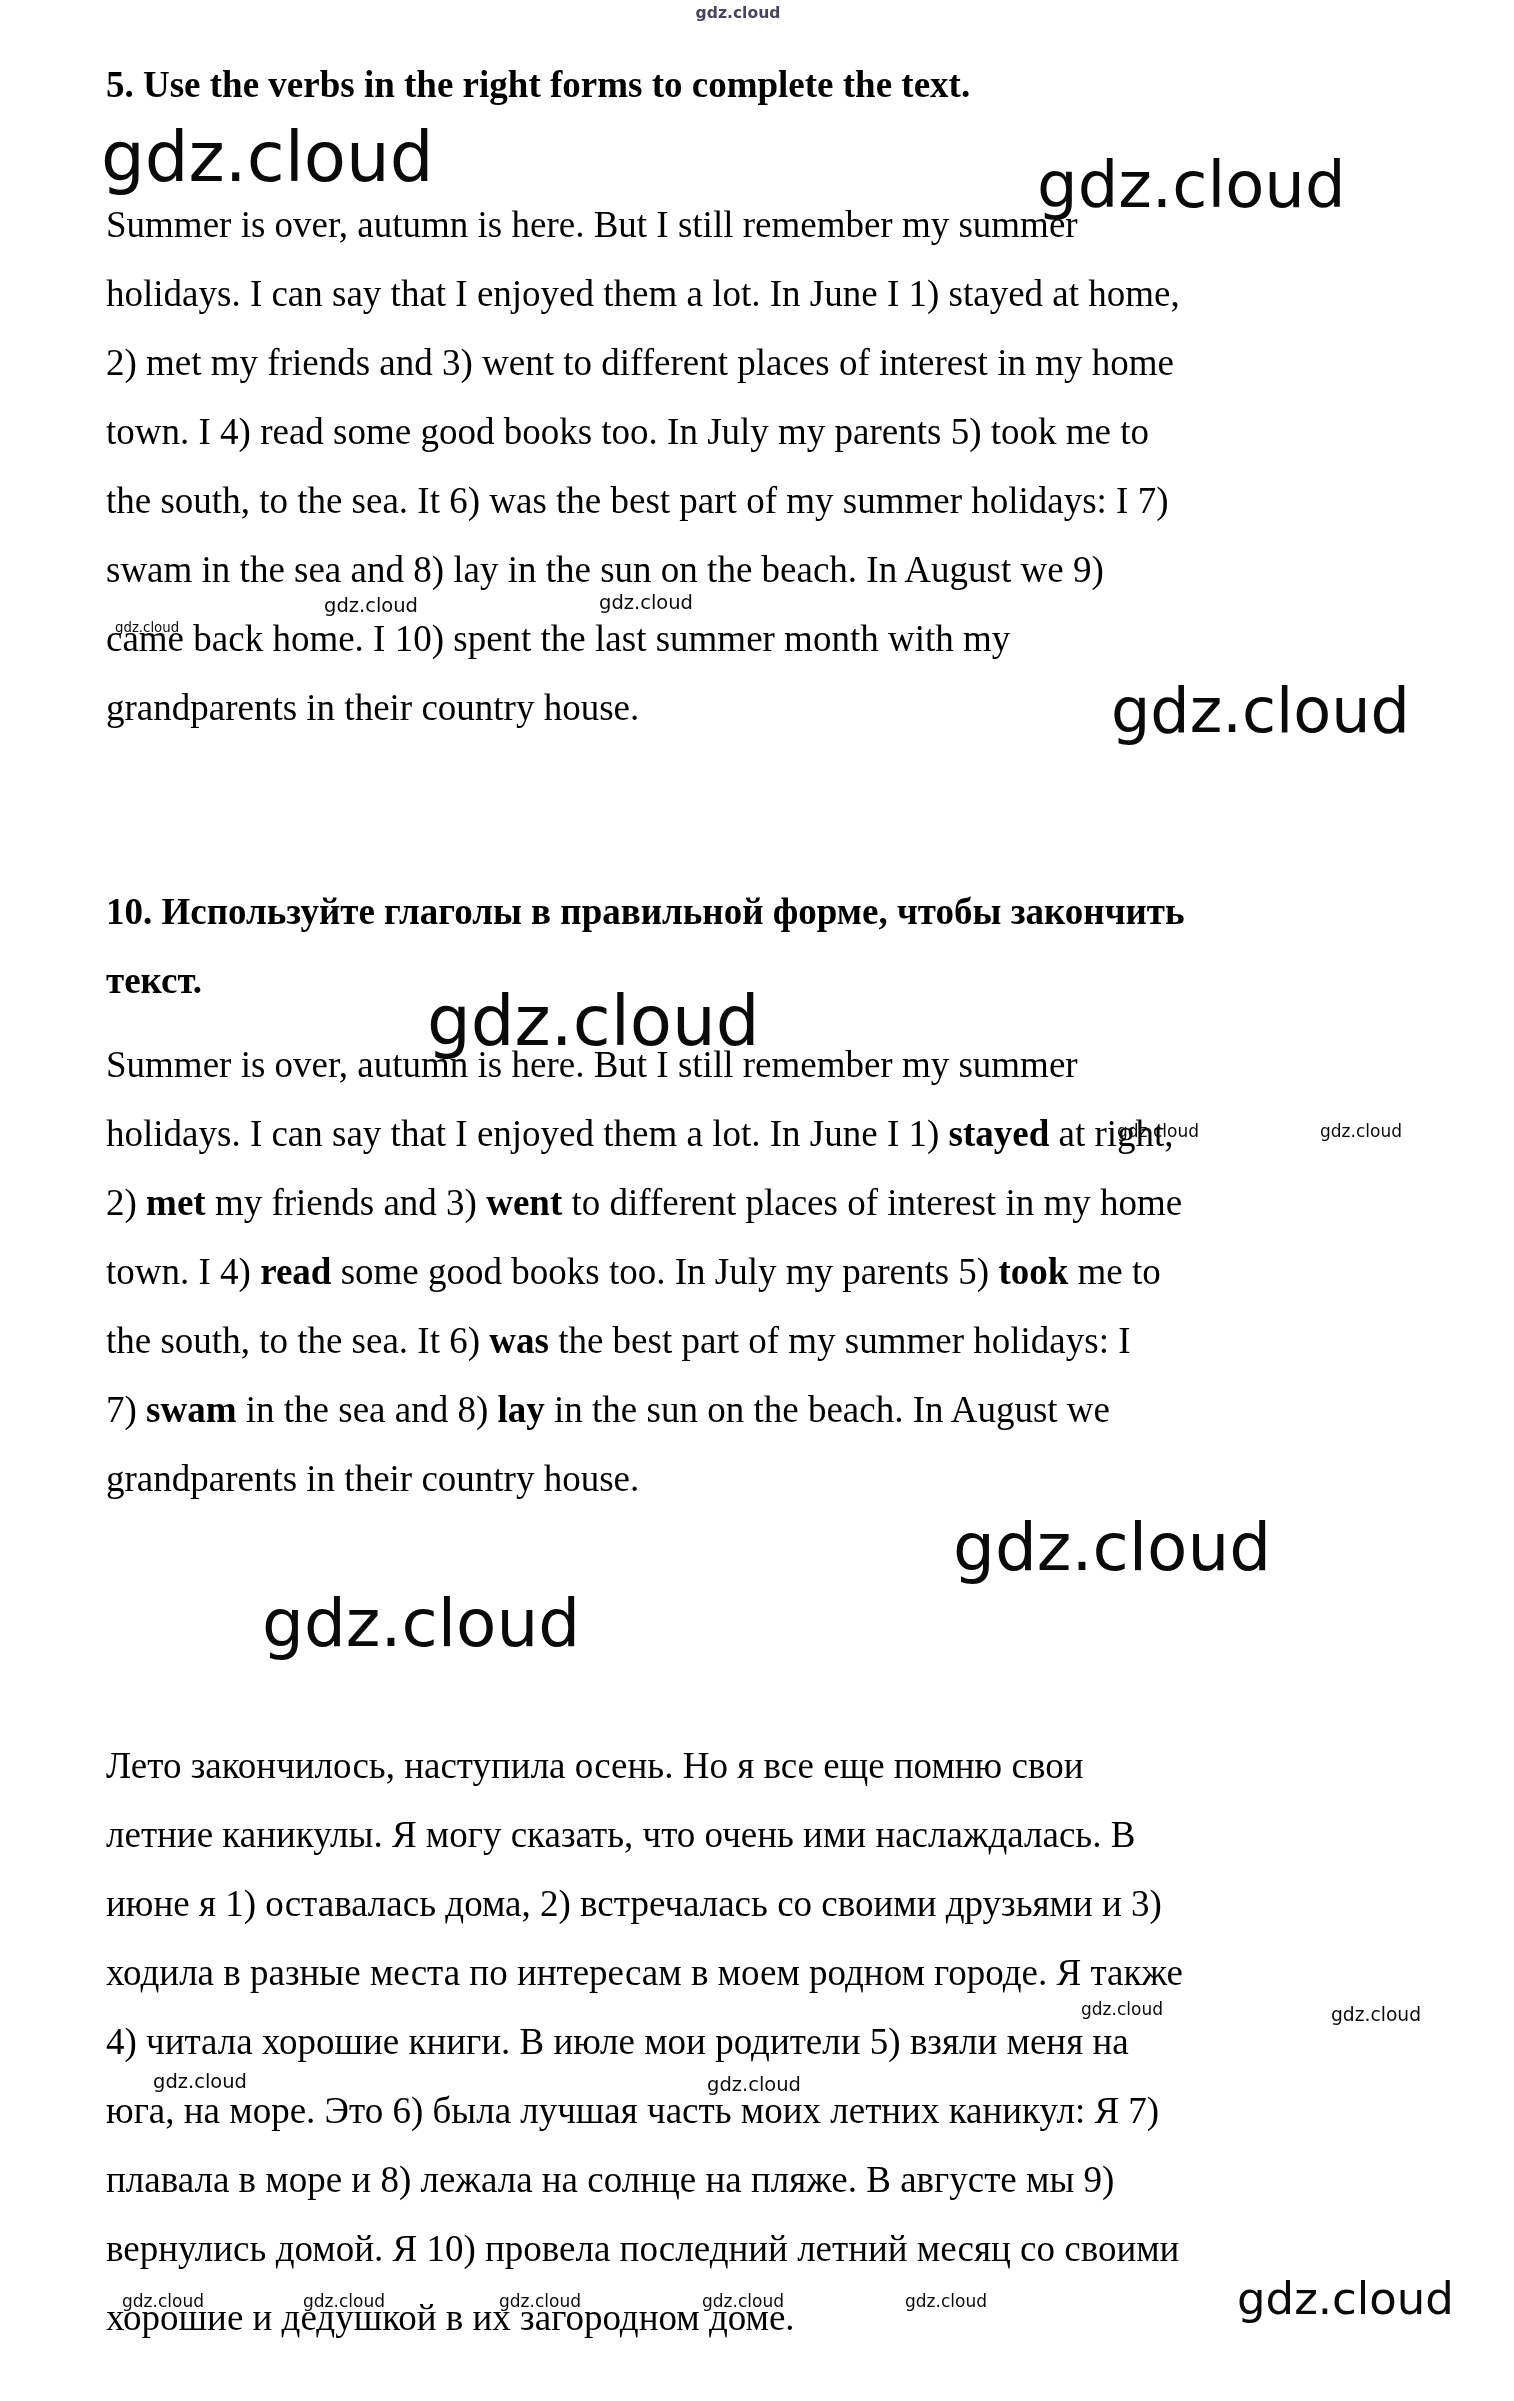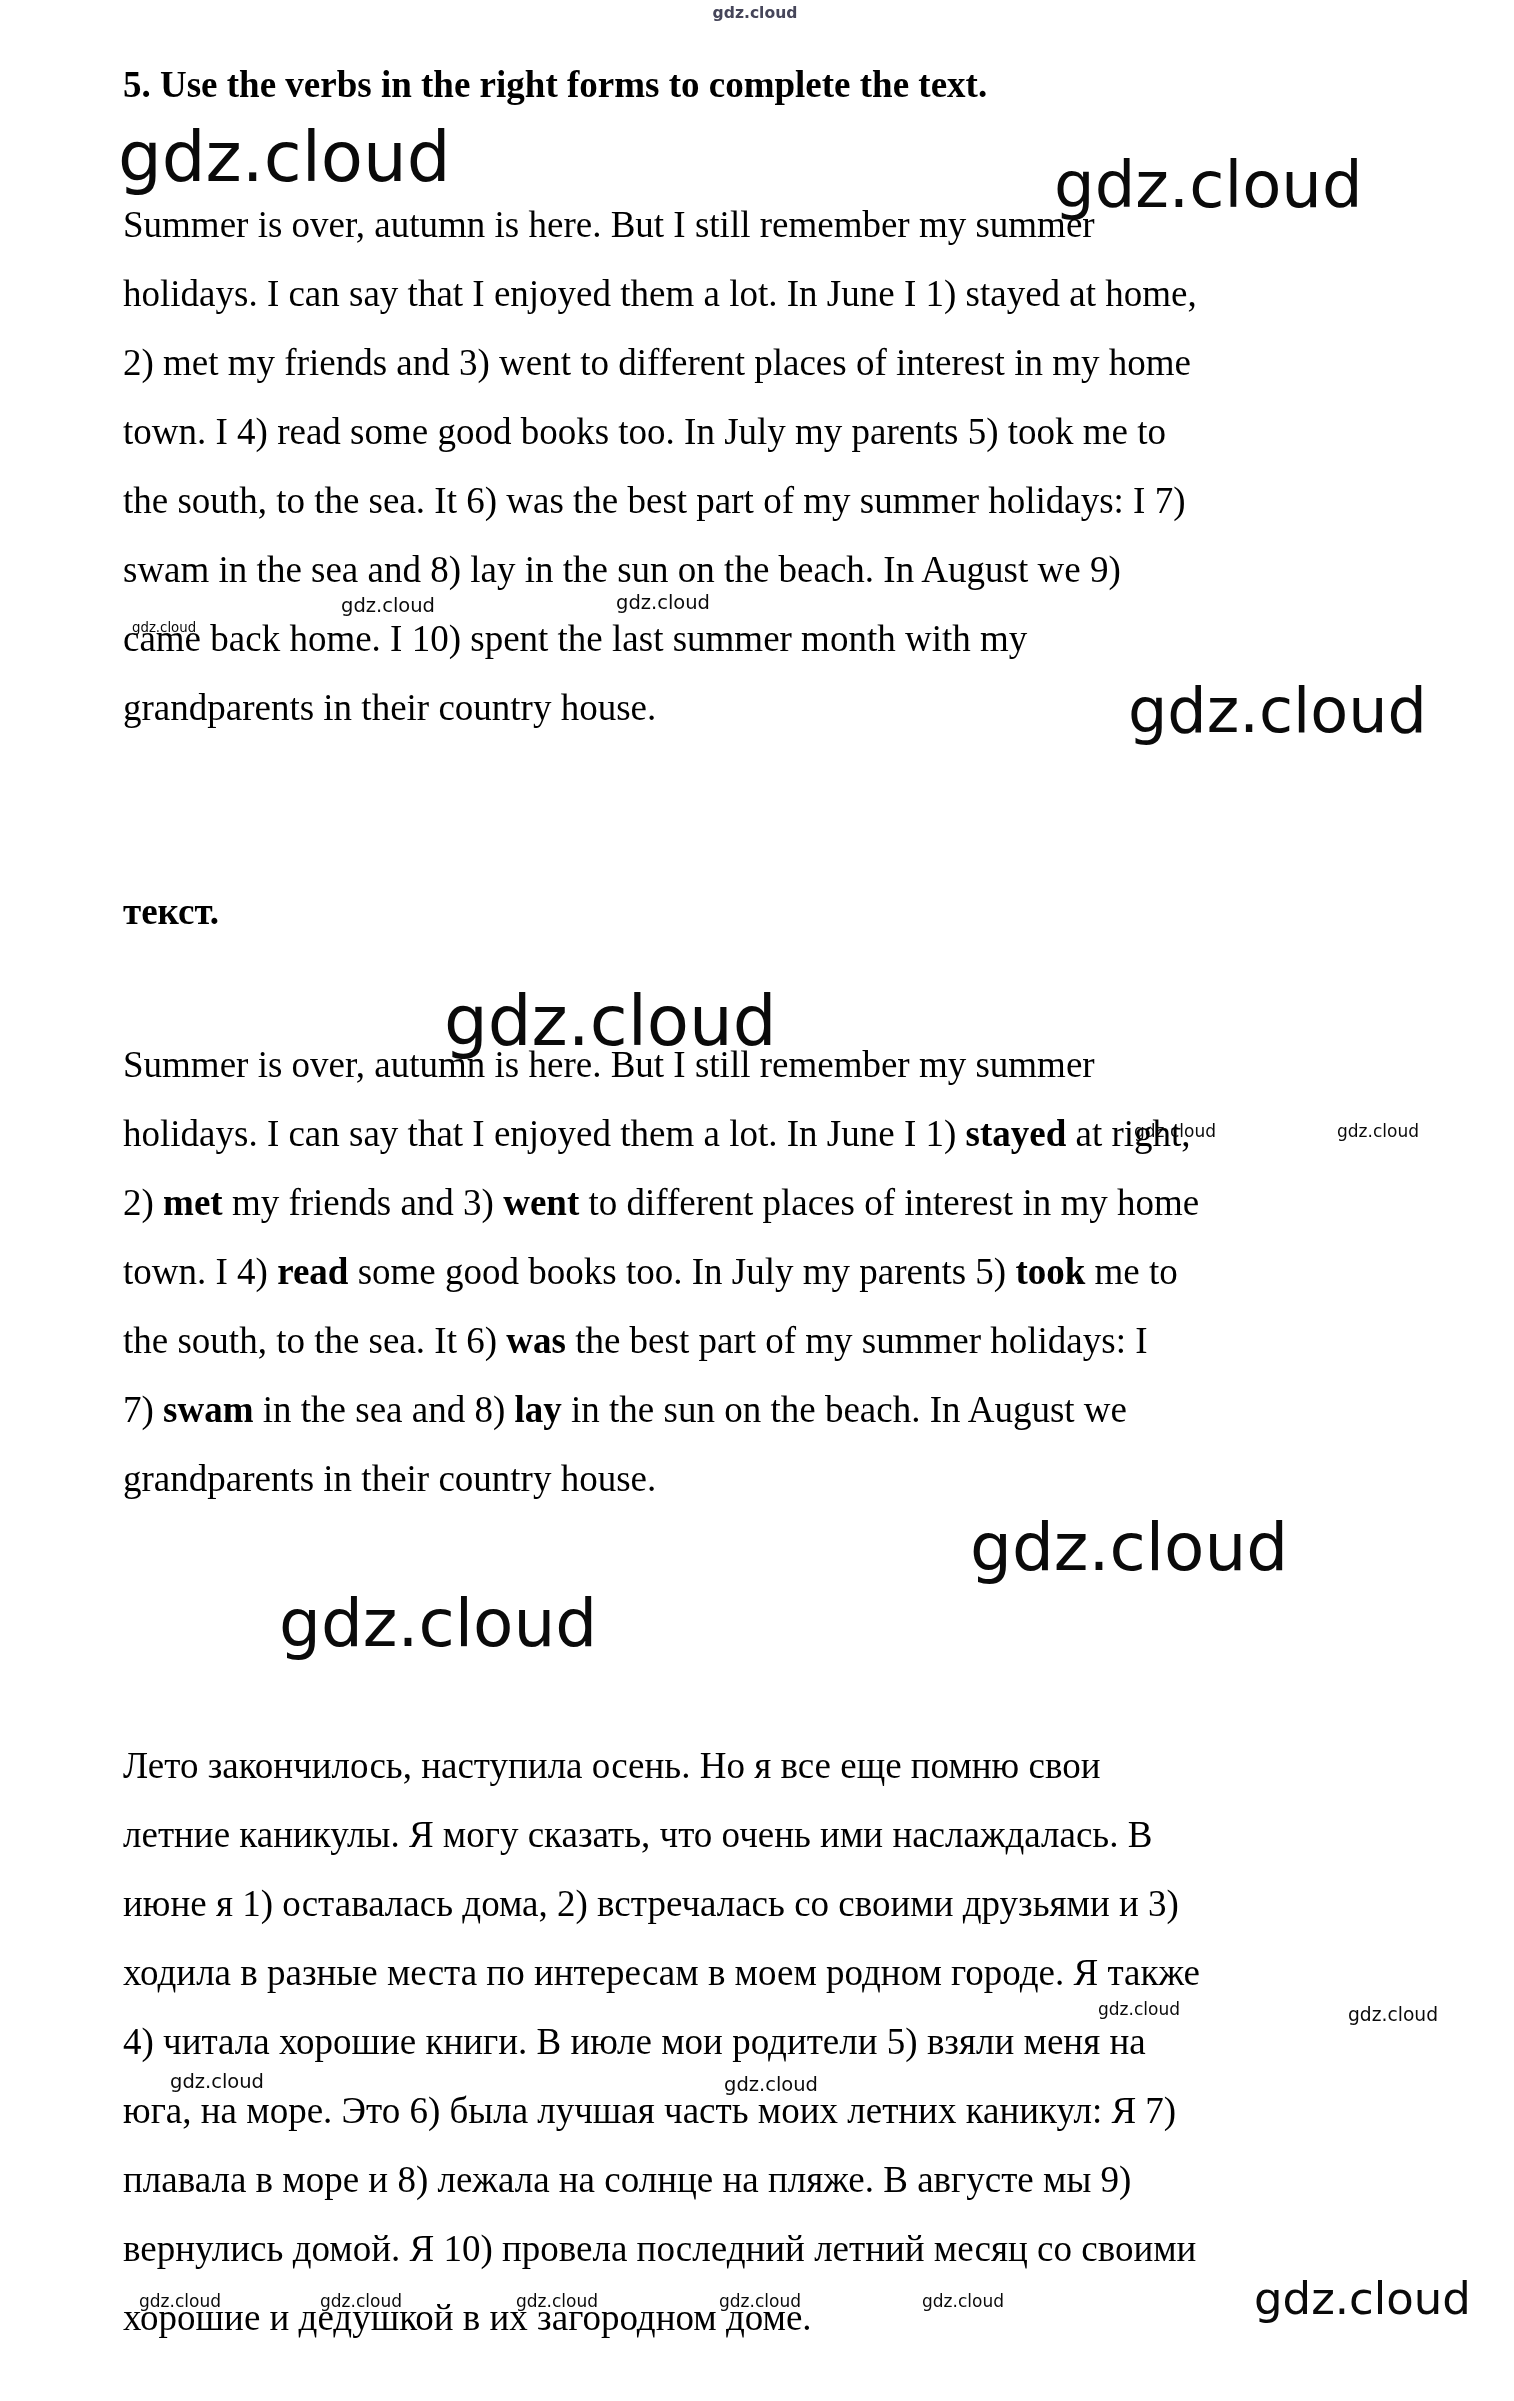--- a/index.html
+++ b/index.html
@@ -5,21 +5,20 @@
   * { margin:0; padding:0; box-sizing:border-box; }
   html,body { background:#ffffff; }
   .page {
     position:relative;
     width:1476px;
     height:2401px;
     background:#ffffff;
     color:#000000;
     font-family:"Liberation Serif","DejaVu Serif",serif;
     overflow:hidden;
-    margin-left:17px;
   }
   .block { position:absolute; left:106px; width:1360px; }
   .heading { font-weight:bold; font-size:37px; line-height:69px; }
   .body-text { font-size:37px; line-height:69px; }
   .line { white-space:nowrap; }
   .line b { font-weight:bold; }
 
   
   .wm {
     position:absolute;
@@ -92,20 +91,21 @@
       <div class="line">holidays. I can say that I enjoyed them a lot. In June I 1) stayed at home,</div>
       <div class="line">2) met my friends and 3) went to different places of interest in my home</div>
       <div class="line">town. I 4) read some good books too. In July my parents 5) took me to</div>
       <div class="line">the south, to the sea. It 6) was the best part of my summer holidays: I 7)</div>
       <div class="line">swam in the sea and 8) lay in the sun on the beach. In August we 9)</div>
       <div class="line">came back home. I 10) spent the last summer month with my</div>
       <div class="line">grandparents in their country house.</div>
     </div>
 
   <div id="heading-ru" class="block heading">
+      <div class="line">10. Используйте глаголы в правильной форме, чтобы закончить</div>
       <div class="line">текст.</div>
     </div>
 
   <div id="para-en-bold" class="block body-text">
       <div class="line"><span>Summer is over, autumn is here. But I still remember my summer</span></div>
       <div class="line"><span>holidays. I can say that I enjoyed them a lot. In June I 1) </span><b>stayed</b><span> at right,</span></div>
       <div class="line"><span>2) </span><b>met</b><span> my friends and 3) </span><b>went</b><span> to different places of interest in my home</span></div>
       <div class="line"><span>town. I 4) </span><b>read</b><span> some good books too. In July my parents 5) </span><b>took</b><span> me to</span></div>
       <div class="line"><span>the south, to the sea. It 6) </span><b>was</b><span> the best part of my summer holidays: I</span></div>
       <div class="line"><span>7) </span><b>swam</b><span> in the sea and 8) </span><b>lay</b><span> in the sun on the beach. In August we</span></div>

